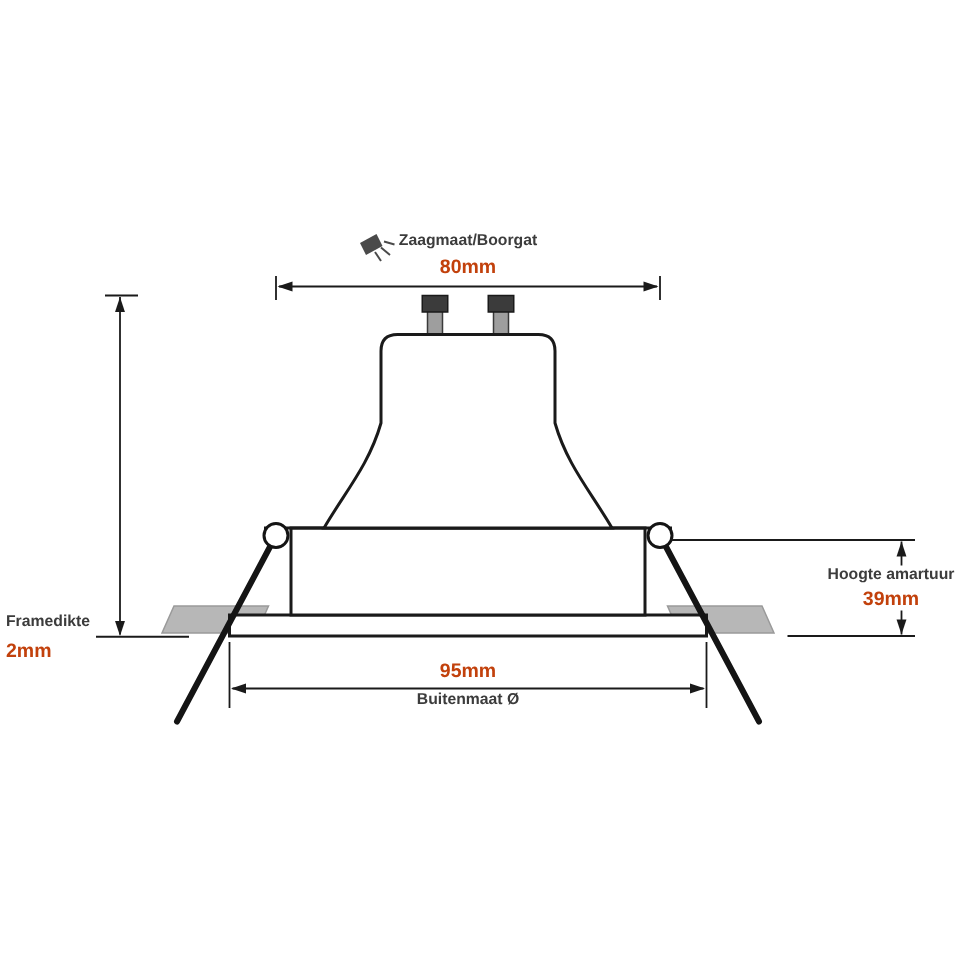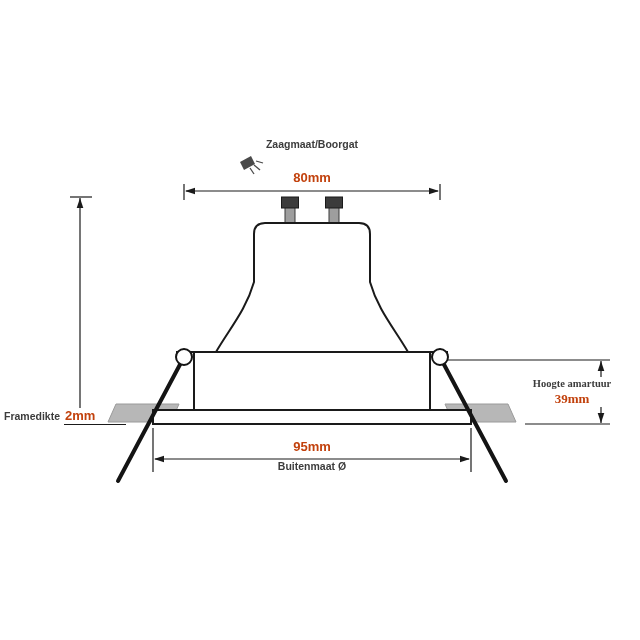--- a/index.html
+++ b/index.html
@@ -18,21 +18,21 @@
     font-size: 10.5px;
     font-weight: 600;
     color: #3c3c3c;
     background: #ffffff;
     padding: 0 2px;
     line-height: 13px;
   }
   .val { font-size: 13px; font-weight: 700; color: #c2410c; line-height: 16px; }
   .cx { transform: translateX(-50%); }
   .tc { text-align: center; }
-  .row { display: flex; align-items: center; gap: 5px; }
+  .row { display: flex; align-items: flex-start; gap: 5px; flex-direction: column; }
 </style>
 </head>
 <body>
 
 <div class="stage">
 
   <svg width="640" height="640" viewBox="0 0 640 640">
 
     <g fill="#b7b7b7" stroke="#9a9a9a" stroke-width="1">
       <polygon points="116,404 179,404 171,422 108,422"></polygon>
@@ -96,30 +96,30 @@
     </g>
 
     <g>
       <path d="M240 162 L251 156 L255 164 L244 170 Z" fill="#4a4a4a" stroke="none"></path>
       <line x1="250" y1="168" x2="254" y2="174" stroke="#4a4a4a" stroke-width="1.3"></line>
       <line x1="254" y1="165" x2="260" y2="170" stroke="#4a4a4a" stroke-width="1.3"></line>
       <line x1="256" y1="161" x2="263" y2="163" stroke="#4a4a4a" stroke-width="1.3"></line>
     </g>
   </svg>
 
-  <div class="lbl cx" style="left:312px; top:138px;">Zaagmaat/Boorgat</div>
+  <div class="lbl cx" style="left:312px; top:154px;">Zaagmaat/Boorgat</div>
   <div class="lbl val cx" style="left:312px; top:170px;">80mm</div>
 
 
   <div class="lbl row" style="left:2px; top:408px;">
     <span>Framedikte</span>
     <span class="val">2mm</span>
   </div>
 
-  <div class="lbl cx tc" style="left:572px; top:377px;font-family:Liberation Serif, serif;">
+  <div class="lbl cx tc" style="left:594px; top:377px;">
     <div>Hoogte amartuur</div>
     <div class="val" style="margin-top:1px;">39mm</div>
   </div>
 
   <div class="lbl cx" style="left:312px; top:460px;">Buitenmaat Ø</div>
   <div class="lbl val cx" style="left:312px; top:439px;">95mm</div>
 
 </div>
 
 </body></html>

